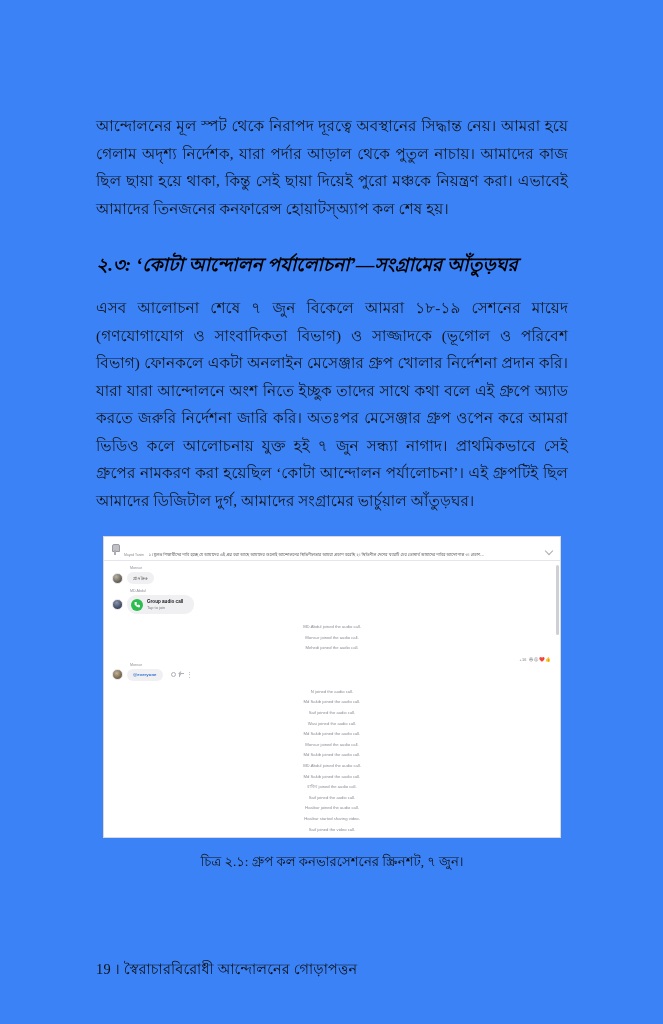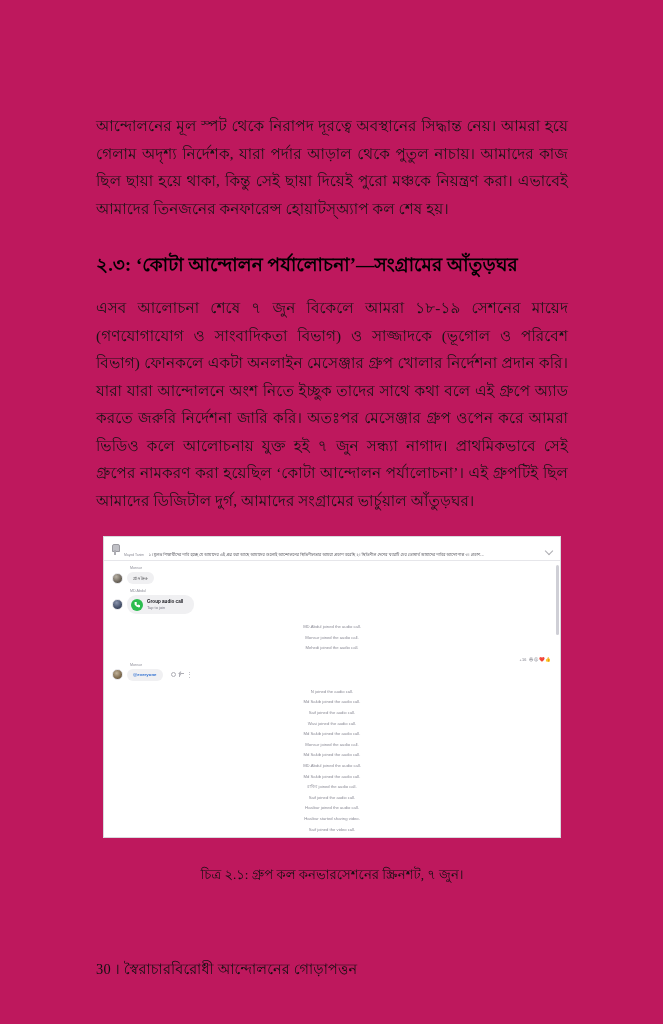--- a/index.html
+++ b/index.html
@@ -14,21 +14,21 @@
     position: relative;
     font-family: "Liberation Serif", "DejaVu Serif", serif;
     color: #111111;
     overflow: hidden;
   }
 
   
   .page {
     position: absolute;
     inset: 0;
-    background: #be185d;
+    background: #3b82f6;
   }
   .content {
     position: absolute;
     left: 96px;
     top: 112px;
     width: 472px;
   }
 
   
   .para {
@@ -41,20 +41,21 @@
     letter-spacing: 0.1px;
   }
 
   h2.section-heading {
     font-size: 18.5px;
     line-height: 26px;
     font-weight: bold;
     margin: 30px 0 16px 0;
     color: #000000;
     letter-spacing: 0.1px;
+    font-style: italic;
   }
 
   .para-2 { margin-top: 13px; }
 
   
   .figure {
     margin: 22px 0 0 0;
     width: 472px;
   }
   .shot {
@@ -307,21 +308,21 @@
   }
   .event {
     font-size: 4.2px;
     line-height: 10.6px;
     color: #8b8b96;
     text-align: center;
     white-space: nowrap;
   }
 
   .fig-caption {
-    margin-top: 27px;
+    margin-top: 14px;
     text-align: center;
     font-size: 13.2px;
     line-height: 20px;
     color: #101010;
     font-family: "Liberation Serif", "DejaVu Serif", serif;
   }
 
   
   .page-footer {
     position: absolute;
@@ -432,14 +433,14 @@
           </div>
 
         </div>
       </div>
 
       <div class="fig-caption">চিত্র ২.১: গ্রুপ কল কনভারসেশনের স্ক্রিনশট,  ৭ জুন।</div>
     </div>
 
   </div>
 
-  <div class="page-footer">30 । স্বৈরাচারবিরোধী আন্দোলনের গোড়াপত্তন</div>
+  <div class="page-footer">19 । স্বৈরাচারবিরোধী আন্দোলনের গোড়াপত্তন</div>
 </div>
 
 </body></html>

